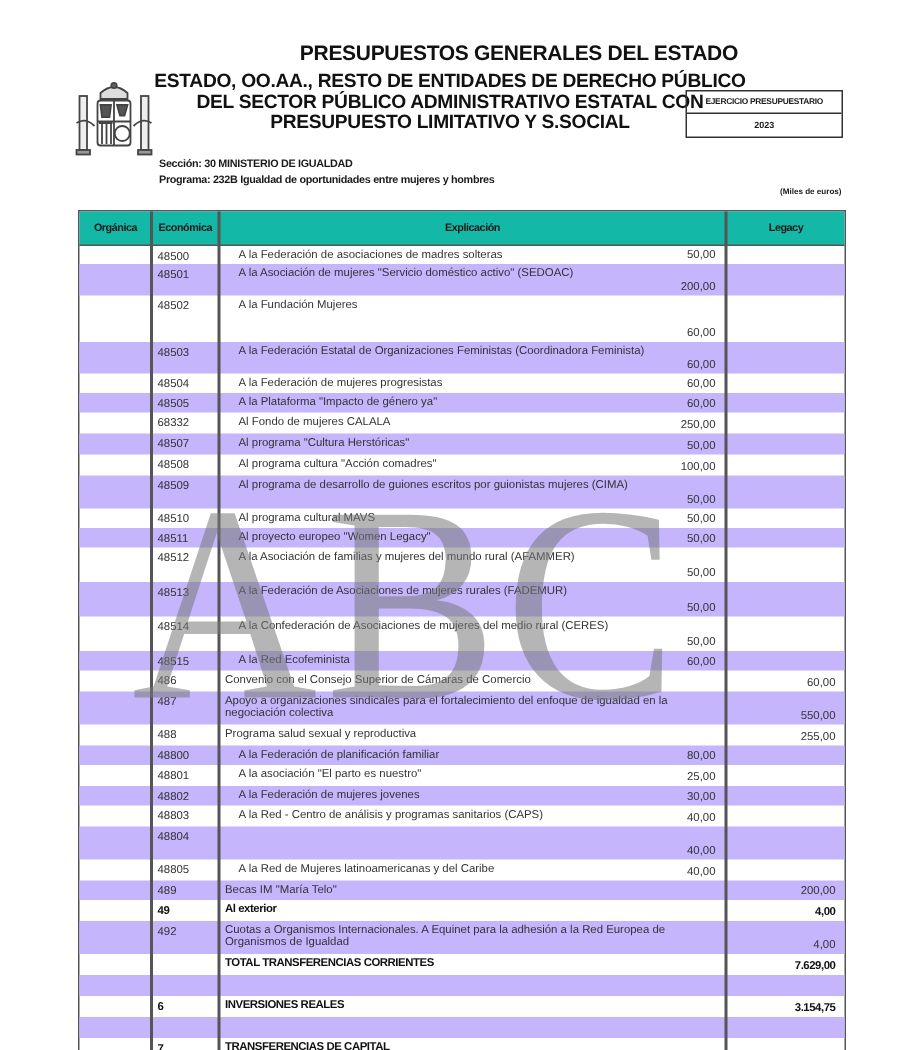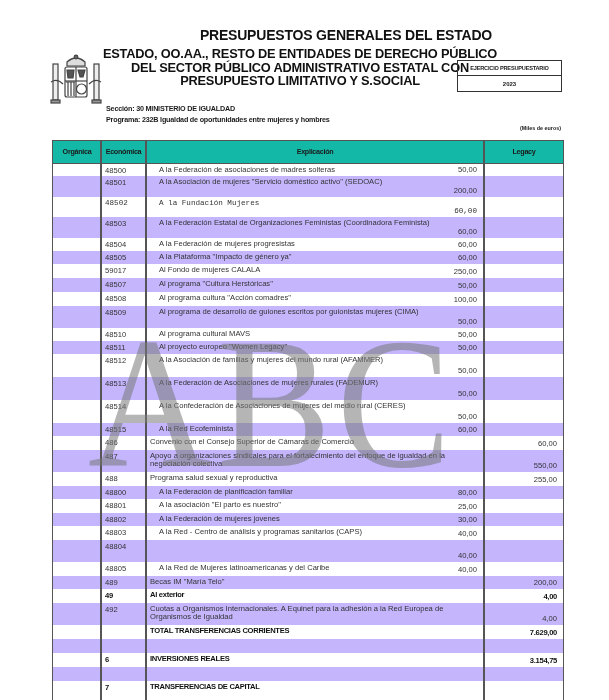--- a/index.html
+++ b/index.html
@@ -84,21 +84,21 @@
         <span class="desc indent">A la Federación de asociaciones de madres solteras</span>
         <span class="amt">50,00</span>
         <span class="tot"></span>
       </div>
       <div class="row striped" style="height: 21px;">
         <span class="eco">48501</span>
         <span class="desc indent">A la Asociación de mujeres "Servicio doméstico activo" (SEDOAC)</span>
         <span class="amt">200,00</span>
         <span class="tot"></span>
       </div>
-      <div class="row" style="height: 20px; font-family: Liberation Mono, monospace;">
+      <div class="row" style="height: 31px;">
         <span class="eco">48502</span>
         <span class="desc indent">A la Fundación Mujeres</span>
         <span class="amt">60,00</span>
         <span class="tot"></span>
       </div>
       <div class="row striped" style="height: 21px;">
         <span class="eco">48503</span>
         <span class="desc indent">A la Federación Estatal de Organizaciones Feministas (Coordinadora Feminista)</span>
         <span class="amt">60,00</span>
         <span class="tot"></span>
@@ -109,21 +109,21 @@
         <span class="amt">60,00</span>
         <span class="tot"></span>
       </div>
       <div class="row striped" style="height: 13px;">
         <span class="eco">48505</span>
         <span class="desc indent">A la Plataforma "Impacto de género ya"</span>
         <span class="amt">60,00</span>
         <span class="tot"></span>
       </div>
       <div class="row" style="height: 14px;">
-        <span class="eco">59017</span>
+        <span class="eco">68332</span>
         <span class="desc indent">Al Fondo de mujeres CALALA</span>
         <span class="amt">250,00</span>
         <span class="tot"></span>
       </div>
       <div class="row striped" style="height: 14px; text-decoration: underline;">
         <span class="eco">48507</span>
         <span class="desc indent">Al programa "Cultura Herstóricas"</span>
         <span class="amt">50,00</span>
         <span class="tot"></span>
       </div>

